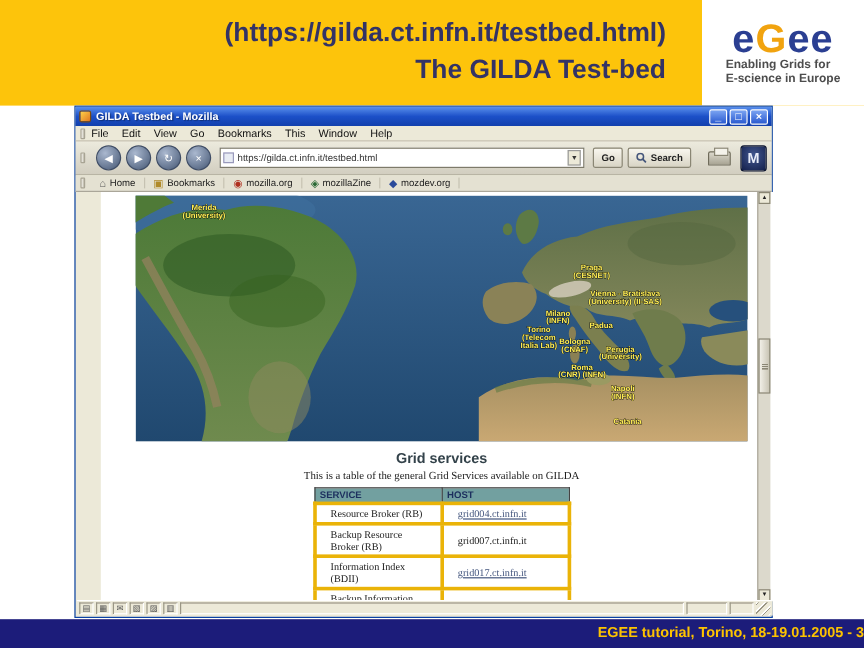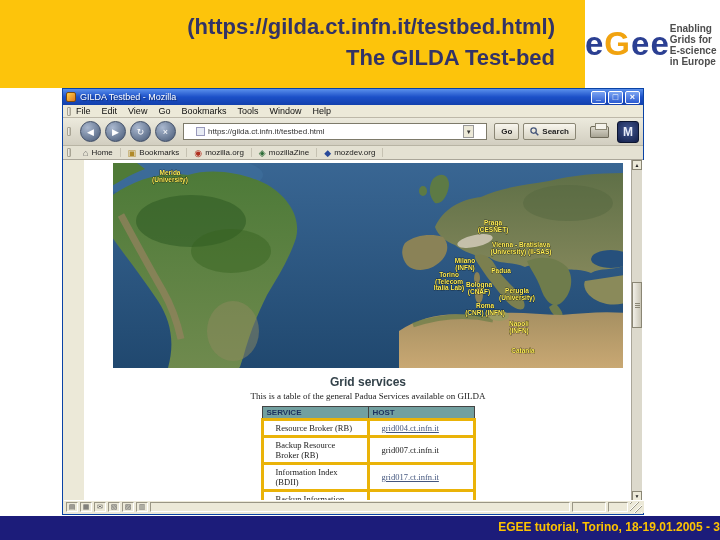--- a/index.html
+++ b/index.html
@@ -4,54 +4,54 @@
 <style>
   * { box-sizing: border-box; margin: 0; padding: 0; }
   body { background: #888; font-family: "Liberation Sans", sans-serif; }
   .slide { position: relative; width: 720px; height: 540px; background: #fff; overflow: hidden; }
 
   
   .banner { position: absolute; left: 0; top: 0; width: 720px; height: 88px; background: #fdc40b; }
   .slide-title { position: absolute; top: 11px; right: 165px; text-align: right;
     color: #333366; font-weight: bold; font-size: 22px; line-height: 31px; letter-spacing: 0; }
   .logo-box { position: absolute; left: 585px; top: 0; width: 135px; height: 88px; background: #fff;
-    display: flex; flex-direction: row; align-items: center; justify-content: center; }
+    display: flex; flex-direction: column; align-items: center; justify-content: center; }
   .logo-word { font-size: 33px; font-weight: bold; line-height: 30px; letter-spacing: 1px; }
   .logo-word .blue { color: #2b3f92; }
   .logo-word .gold { color: #f1a30f; }
   .logo-tag { font-size: 10px; line-height: 11px; color: #4d4d4d; margin-top: 2px; font-weight: bold; }
 
   
   .browser { position: absolute; left: 62px; top: 88px; width: 582px; height: 427px;
     background: #ece9d8; border: 1px solid #0a43a5; }
   .titlebar { height: 16px; background: linear-gradient(180deg,#5a90ec,#1c50c8 50%,#1240ad);
     display: flex; align-items: center; padding: 0 3px; gap: 4px; }
   .tb-icon { width: 10px; height: 10px; background: linear-gradient(135deg,#ffd24a,#e07820);
     border: 1px solid #7a4a10; border-radius: 2px; }
-  .tb-title { color: #fff; font-size: 9px; font-weight: normal; flex: 1;
+  .tb-title { color: #fff; font-size: 9px; font-weight: bold; flex: 1;
     text-shadow: 1px 1px 1px rgba(0,0,0,.4); white-space: nowrap; overflow: hidden; }
   .tb-btn { width: 15px; height: 13px; font-size: 9px; line-height: 11px; text-align: center;
     color: #fff; border: 1px solid #fff; border-radius: 2px;
     background: linear-gradient(180deg,#7ba4f2,#2a5ad0); font-weight: bold; }
 
   .grippy { width: 4px; height: 9px; background: linear-gradient(90deg,#fdfcf8,#b9b5a5);
     border: 1px solid #a8a494; border-radius: 1px; margin-right: 5px; flex: none; }
 
   .menubar { height: 13px; background: #ece9d8; border-bottom: 1px solid #bdb8a8;
     display: flex; align-items: center; padding-left: 4px; font-size: 9px; color: #111; }
   .menu-item { margin-right: 11px; white-space: nowrap; }
 
   .navbar { height: 28px; background: linear-gradient(180deg,#eceadd,#d2cec0);
     display: flex; align-items: center; padding: 0 4px; gap: 4px; border-bottom: 1px solid #b8b4a4; }
   .nav-btn { width: 21px; height: 21px; border-radius: 50%; flex: none;
     background: radial-gradient(circle at 35% 30%, #aab8cf, #63748f 70%, #46556f);
     border: 1px solid #3f4d66; color: #fff; font-size: 9px;
     display: flex; align-items: center; justify-content: center; }
   .url-wrap { flex: 1; height: 17px; background: #fff; border: 1px solid #7d7a6a;
-    display: flex; align-items: center; padding: 0 12px; gap: 3px; margin: 0 3px; }
+    display: flex; align-items: center; padding: 0 2px; gap: 3px; margin: 0 3px; }
   .url-icon { width: 9px; height: 9px; border: 1px solid #99b; background: #e8ecf4; flex: none; }
   .url-input { flex: 1; border: none; outline: none; font-size: 8px; color: #333;
     font-family: "Liberation Sans", sans-serif; background: transparent; }
   .url-drop { width: 11px; height: 13px; background: #ece9d8; border: 1px solid #999;
     font-size: 6px; text-align: center; line-height: 12px; color: #333; flex: none; }
   .chrome-btn { height: 17px; padding: 0 6px; font-size: 8px; font-weight: bold; color: #222;
     background: linear-gradient(#f8f6ee,#d8d4c4); border: 1px solid #8a8674; border-radius: 2px;
     display: flex; align-items: center; gap: 3px; flex: none; }
   .printer { position: relative; width: 19px; height: 12px; margin: 0 4px 0 10px;
     background: linear-gradient(#dcd9cc,#a8a494); border: 1px solid #6f6b5a; border-radius: 2px 2px 1px 1px; flex: none; }
@@ -143,21 +143,21 @@
     </div>
 
     <div class="menubar">
       <div class="grippy"></div>
       <div style="display:flex;">
           <span class="menu-item">File</span>
           <span class="menu-item">Edit</span>
           <span class="menu-item">View</span>
           <span class="menu-item">Go</span>
           <span class="menu-item">Bookmarks</span>
-          <span class="menu-item">Tools</span>
+          <span class="menu-item">This</span>
           <span class="menu-item">Window</span>
           <span class="menu-item">Help</span>
         </div>
     </div>
 
     <div class="navbar">
       <div class="grippy"></div>
       <div style="display:flex;gap:4px;">
           <div class="nav-btn">◀</div>
           <div class="nav-btn">▶</div>
@@ -288,21 +288,21 @@
                 <text x="372" y="145" class="map-label">Roma</text>
                 <text x="372" y="151.5" class="map-label">(CNR) (INFN)</text>
                 <text x="406" y="163" class="map-label">Napoli</text>
                 <text x="406" y="169.5" class="map-label">(INFN)</text>
                 <text x="410" y="190" class="map-label">Catania</text>
               </g>
           </svg>
         </div>
 
         <div class="gs-heading">Grid services</div>
-        <div class="gs-desc">This is a table of the general Padua Services available on GILDA</div>
+        <div class="gs-desc">This is a table of the general Grid Services available on GILDA</div>
 
         <table class="gs-table">
           <thead>
             <tr>
               <th class="col-service">SERVICE</th>
               <th class="col-host">HOST</th>
             </tr>
           </thead>
           <tbody>
               <tr>

